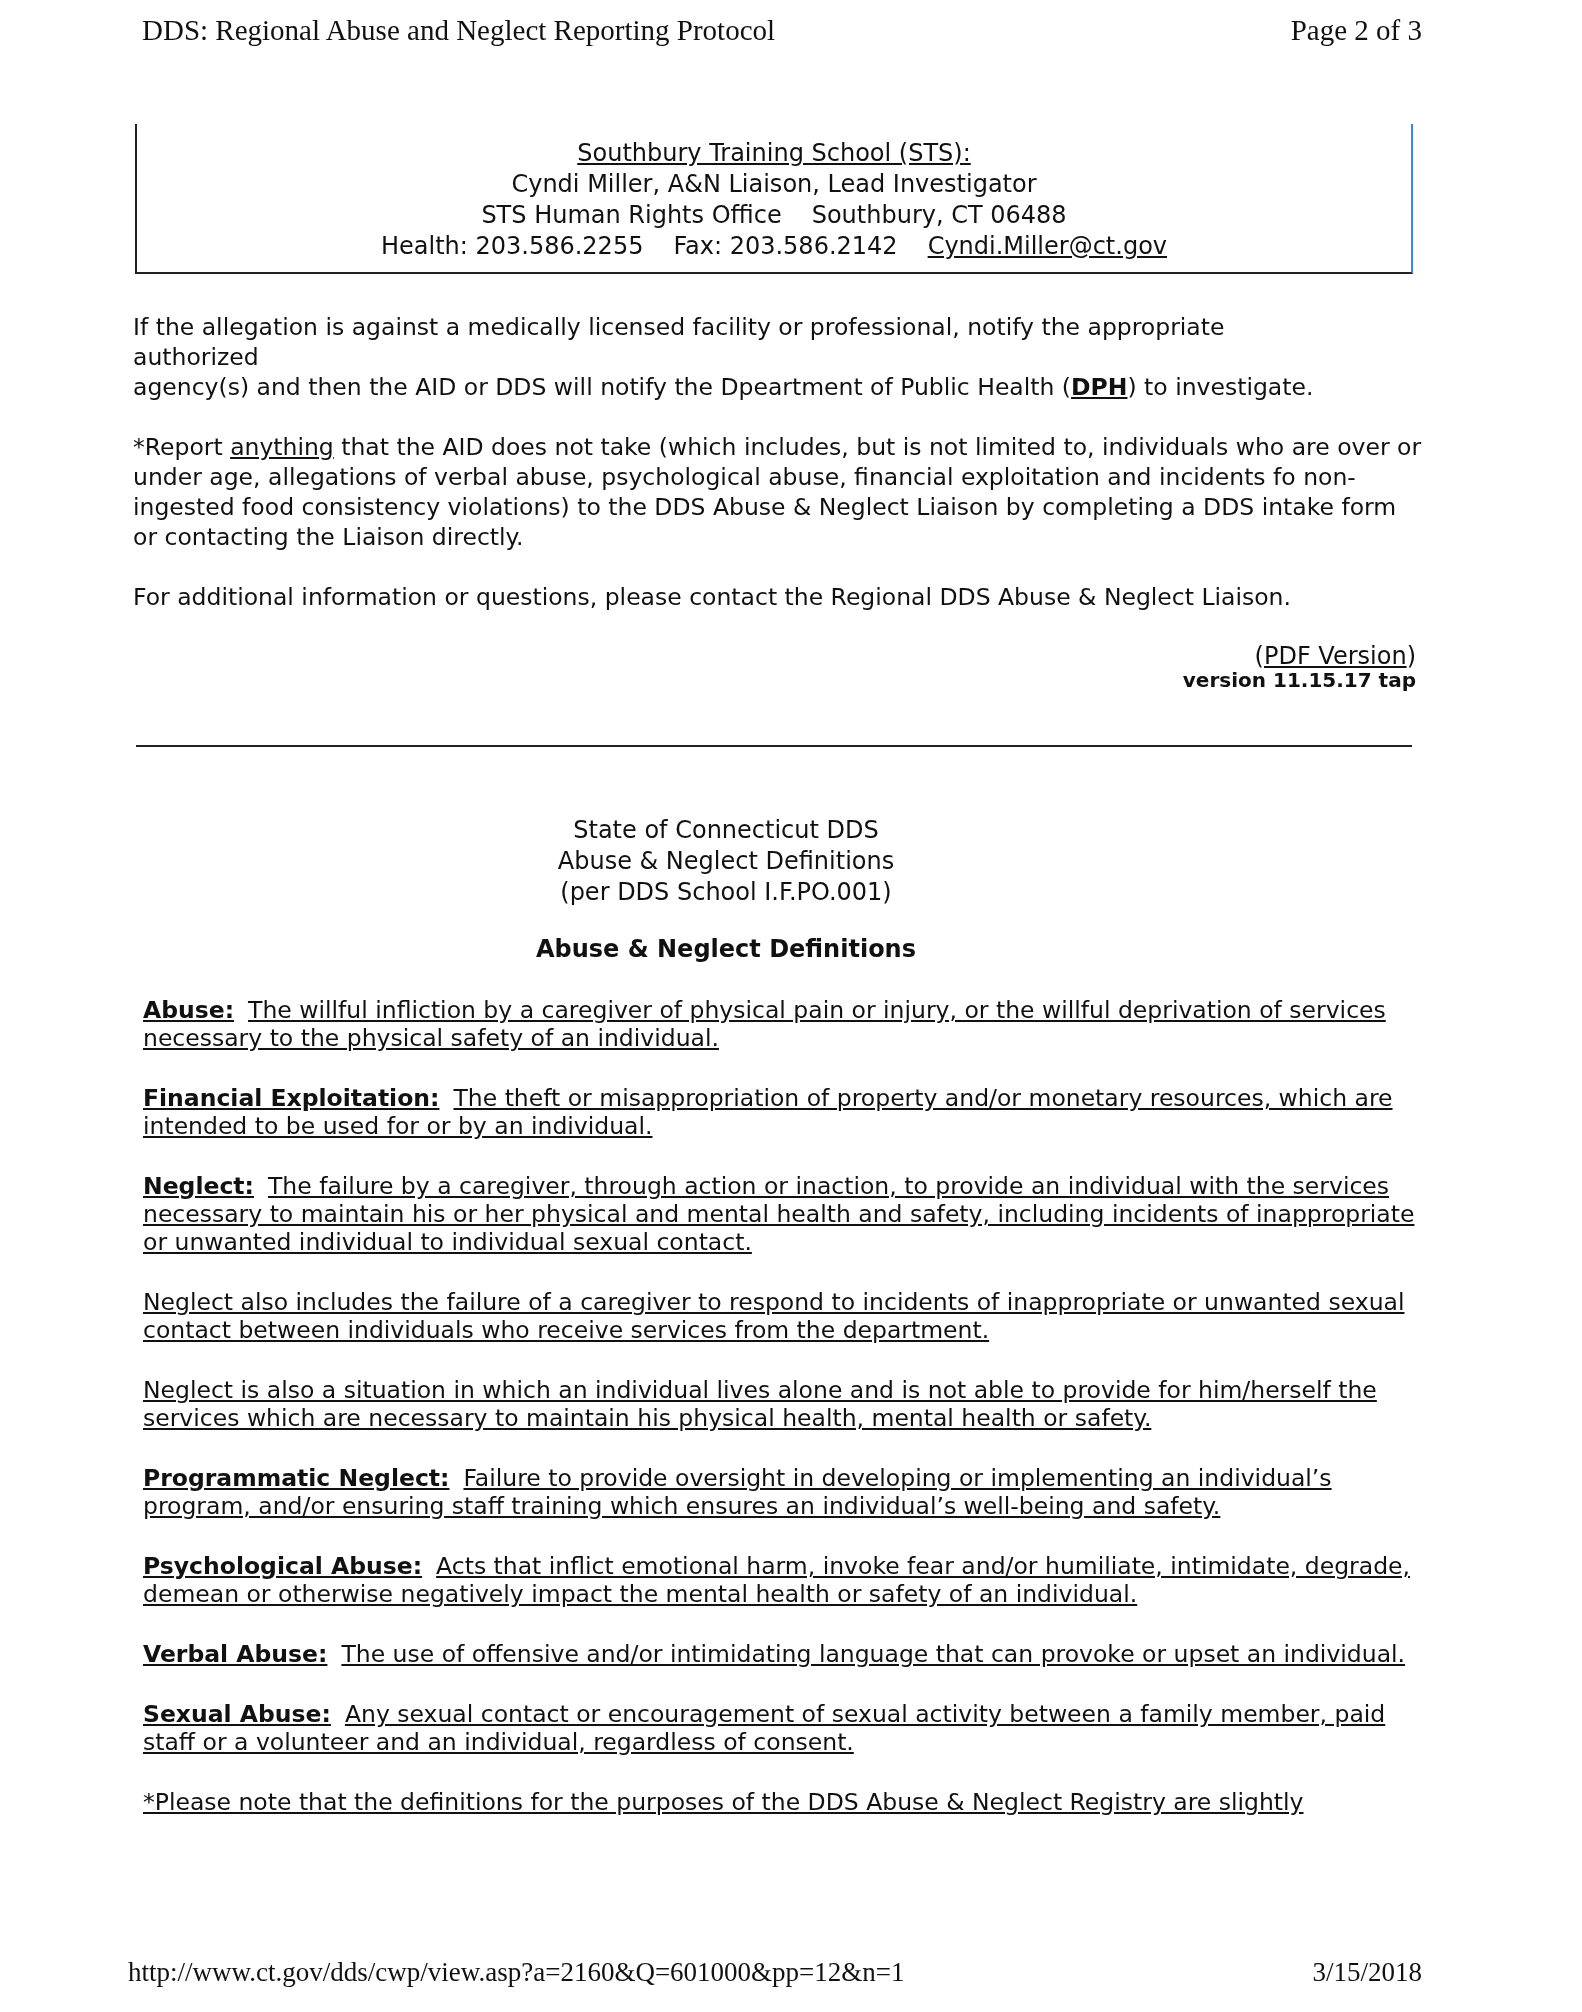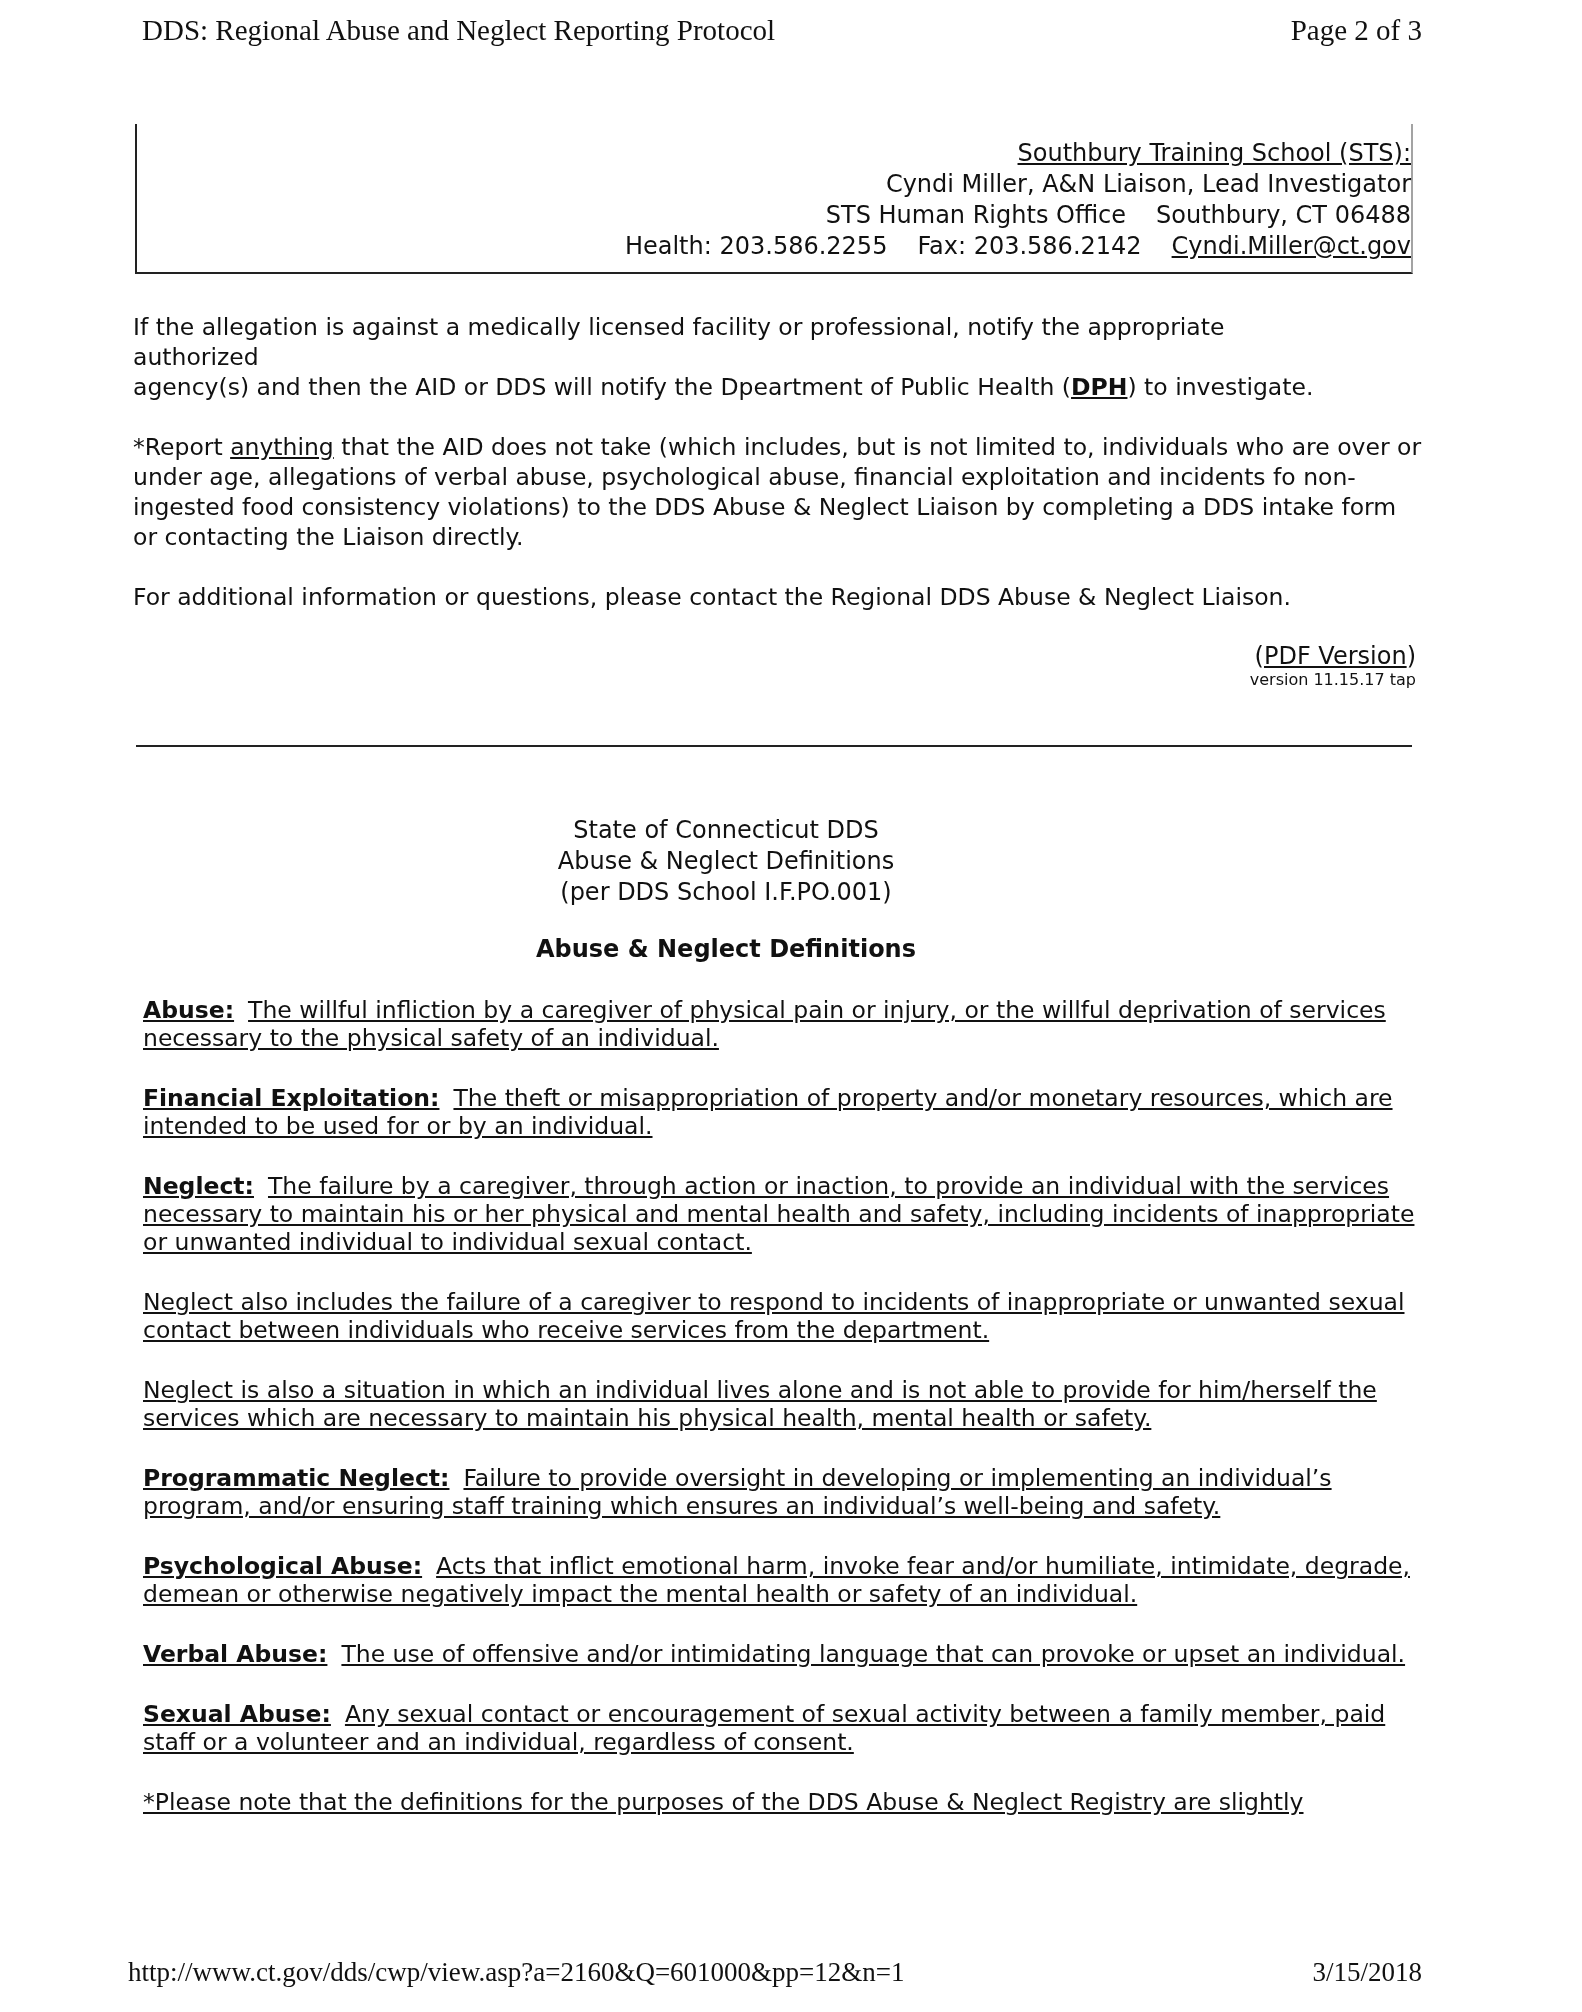--- a/index.html
+++ b/index.html
@@ -6,33 +6,33 @@
   body { width: 1582px; height: 2012px; position: relative; overflow: hidden; color: #111; }
   .serif { font-family: "Liberation Serif", "DejaVu Serif", serif; }
   .sans { font-family: "DejaVu Sans", "Liberation Sans", sans-serif; }
 
   .page-header { position: absolute; top: 14px; left: 128px; right: 160px; height: 40px; }
   .page-header .title { position: absolute; left: 14px; top: 0; font-size: 29px; }
   .page-header .pageno { position: absolute; right: 0; top: 0; font-size: 29px; }
 
   .contact-box {
     position: absolute; left: 135px; top: 124px; width: 1278px; height: 150px;
-    border-left: 2px solid #222; border-right: 2px solid #a3a3a3; border-bottom: 2px solid #222;
-    text-align: right; font-size: 24px; line-height: 31px; padding-top: 14px; box-sizing: border-box;
+    border-left: 2px solid #222; border-right: 2px solid #3b82f6; border-bottom: 2px solid #222;
+    text-align: center; font-size: 24px; line-height: 31px; padding-top: 14px; box-sizing: border-box;
   }
   .contact-box .u { text-decoration: underline; }
   .contact-box .gap { display: inline-block; width: 30px; }
 
   .body-text { position: absolute; left: 133px; width: 1290px; font-size: 23.5px; line-height: 30px; }
   .para { margin: 0 0 30px 0; }
   .u { text-decoration: underline; }
   .b { font-weight: bold; }
 
   .pdf-link { position: absolute; right: 166px; top: 642px; text-align: right; font-size: 24px; line-height: 28px; }
-  .pdf-link .ver { font-size: 16px; font-weight: normal; line-height: 20px; }
+  .pdf-link .ver { font-size: 20px; font-weight: bold; line-height: 20px; }
 
   .hr { position: absolute; left: 136px; top: 745px; width: 1276px; height: 0; border-top: 2px solid #222; }
 
   .center-block { position: absolute; left: 0; right: 0; top: 815px; text-align: center; font-size: 24px; line-height: 31px; padding-left: 120px; padding-right: 250px; }
   .center-block .heading { font-weight: bold; margin-top: 26px; }
 
   .defs { position: absolute; left: 143px; top: 996px; width: 1290px; font-size: 23.5px; line-height: 28px; text-decoration: underline; }
   .defs .para { margin-bottom: 32px; }
   .defs .term { font-weight: bold; margin-right: 14px; }
 

